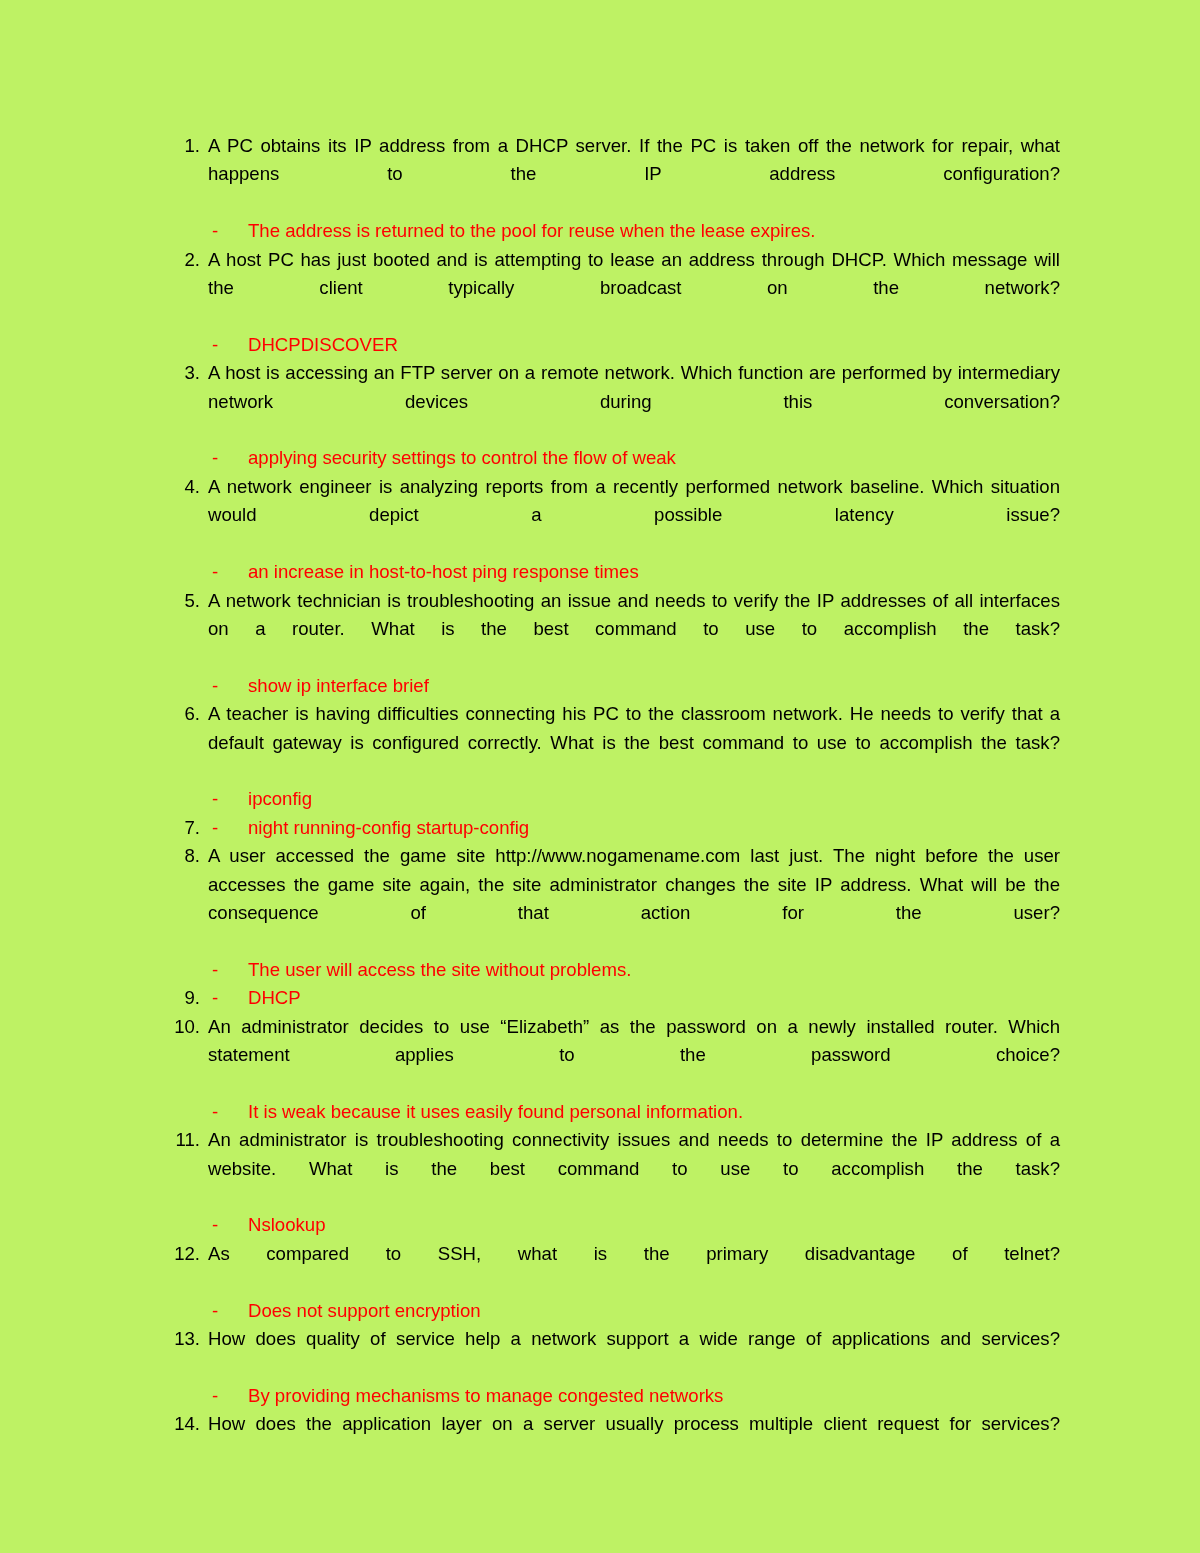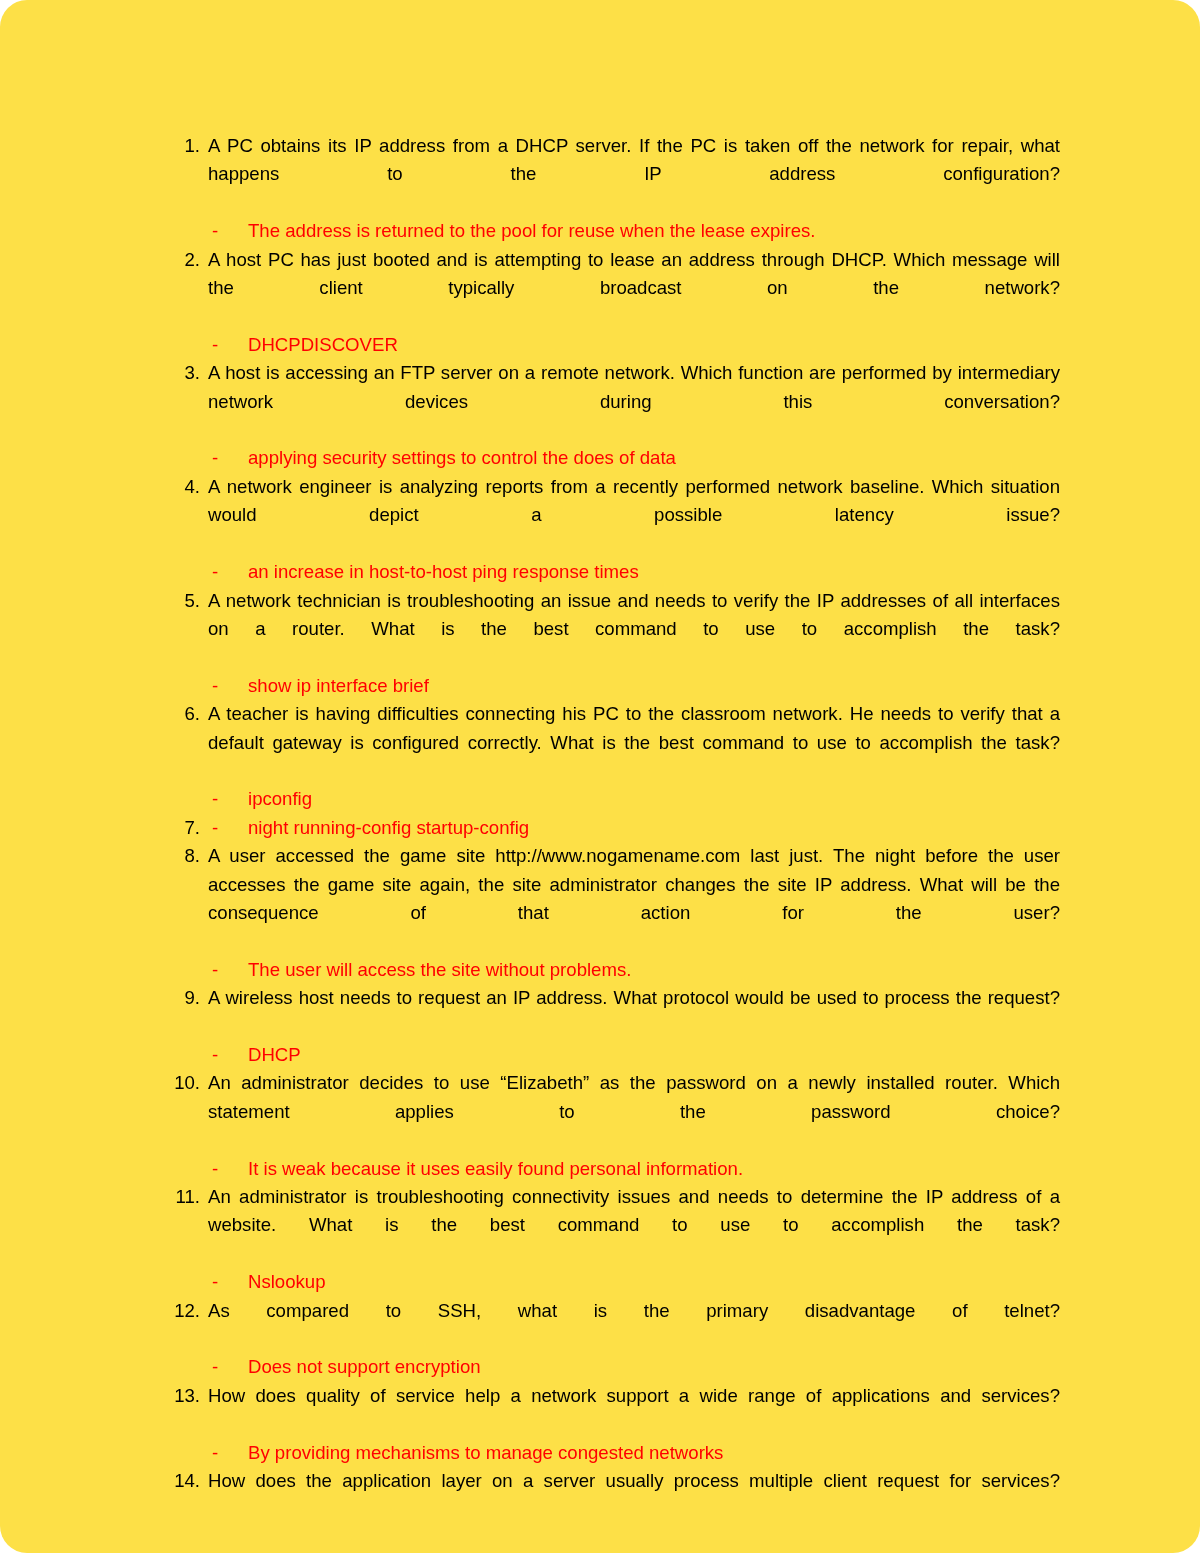--- a/index.html
+++ b/index.html
@@ -12,24 +12,23 @@
     height: 1553px;
     font-family: "Liberation Sans", sans-serif;
     color: #000000;
     -webkit-font-smoothing: antialiased;
   }
 
   .page {
     position: relative;
     width: 1200px;
     height: 1553px;
-    background: #fde047;
+    background: #bef264;
     box-sizing: border-box;
     padding: 132px 140px 0 170px;
-    border-radius: 27px;
   }
 
   ol.qlist {
     list-style: none;
     margin: 0;
     padding: 0;
     counter-reset: qnum;
   }
 
   ol.qlist > li.qitem {
@@ -101,21 +100,21 @@
         <span class="answer"><span class="dash">-</span><span class="atext">The address is returned to the pool for reuse when the lease expires.</span></span>
       </li>
       <li class="qitem">
         <span class="qnum"></span>
         <span class="qtext">A host PC has just booted and is attempting to lease an address through DHCP. Which message will the client typically broadcast on the network?</span>
         <span class="answer"><span class="dash">-</span><span class="atext">DHCPDISCOVER</span></span>
       </li>
       <li class="qitem">
         <span class="qnum"></span>
         <span class="qtext">A host is accessing an FTP server on a remote network. Which function are performed by intermediary network devices during this conversation?</span>
-        <span class="answer"><span class="dash">-</span><span class="atext">applying security settings to control the does of data</span></span>
+        <span class="answer"><span class="dash">-</span><span class="atext">applying security settings to control the flow of weak</span></span>
       </li>
       <li class="qitem">
         <span class="qnum"></span>
         <span class="qtext">A network engineer is analyzing reports from a recently performed network baseline. Which situation would depict a possible latency issue?</span>
         <span class="answer"><span class="dash">-</span><span class="atext">an increase in host-to-host ping response times</span></span>
       </li>
       <li class="qitem">
         <span class="qnum"></span>
         <span class="qtext">A network technician is troubleshooting an issue and needs to verify the IP addresses of all interfaces on a router. What is the best command to use to accomplish the task?</span>
         <span class="answer"><span class="dash">-</span><span class="atext">show ip interface brief</span></span>
@@ -129,21 +128,20 @@
         <span class="qnum"></span>
         <span class="answer"><span class="dash">-</span><span class="atext">night running-config startup-config</span></span>
       </li>
       <li class="qitem">
         <span class="qnum"></span>
         <span class="qtext">A user accessed the game site http://www.nogamename.com last just. The night before the user accesses the game site again, the site administrator changes the site IP address. What will be the consequence of that action for the user?</span>
         <span class="answer"><span class="dash">-</span><span class="atext">The user will access the site without problems.</span></span>
       </li>
       <li class="qitem">
         <span class="qnum"></span>
-        <span class="qtext">A wireless host needs to request an IP address. What protocol would be used to process the request?</span>
         <span class="answer"><span class="dash">-</span><span class="atext">DHCP</span></span>
       </li>
       <li class="qitem">
         <span class="qnum"></span>
         <span class="qtext">An administrator decides to use “Elizabeth” as the password on a newly installed router. Which statement applies to the password choice?</span>
         <span class="answer"><span class="dash">-</span><span class="atext">It is weak because it uses easily found personal information.</span></span>
       </li>
       <li class="qitem">
         <span class="qnum"></span>
         <span class="qtext">An administrator is troubleshooting connectivity issues and needs to determine the IP address of a website. What is the best command to use to accomplish the task?</span>

